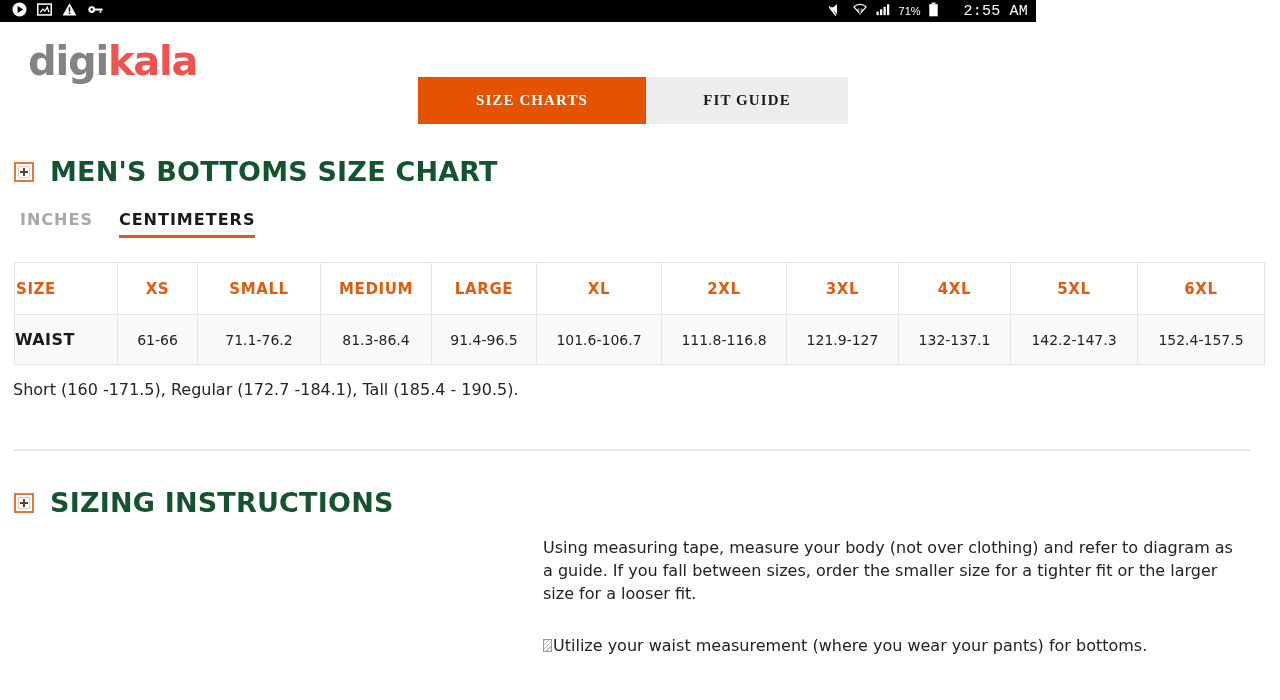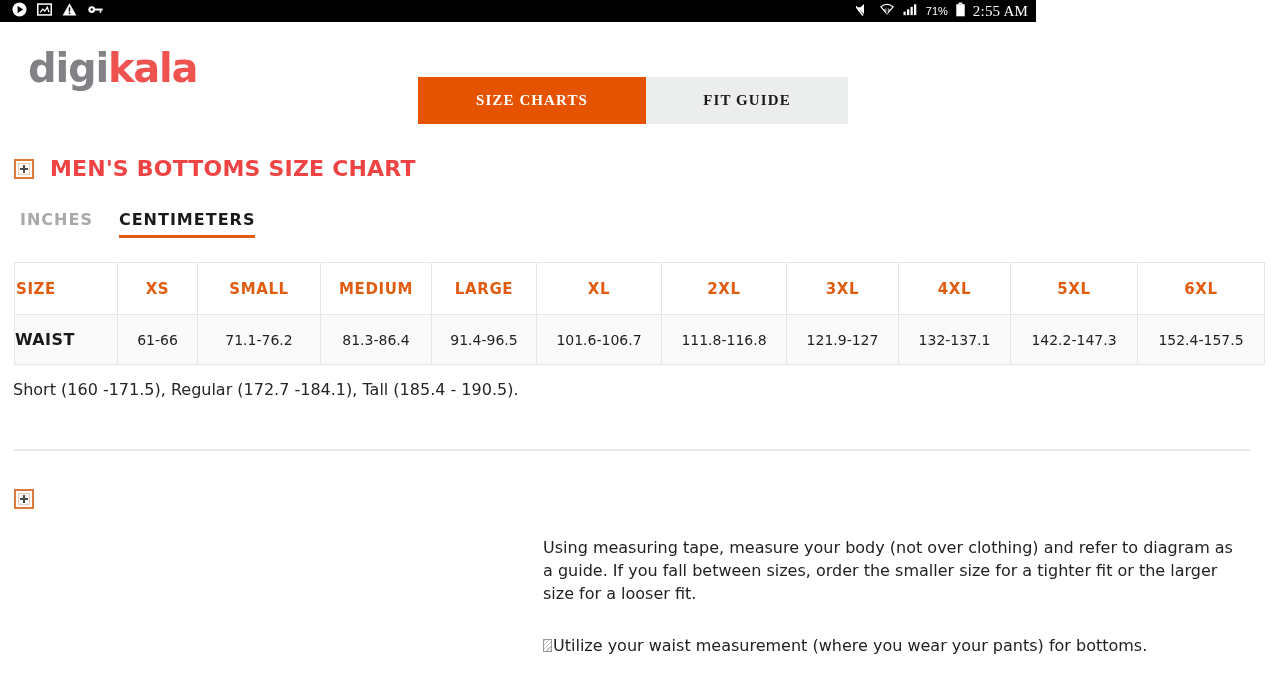--- a/index.html
+++ b/index.html
@@ -30,45 +30,45 @@
   }
   #statusbar .right-icons {
     margin-left: auto;
     display: flex;
     align-items: center;
     gap: 7px;
   }
   .sb-icon { display: block; }
   #sb-clock {
     font-size: 15px;
-    font-family: Liberation Serif, serif;
+    font-family: Liberation Mono, monospace;
     letter-spacing: .2px;
     color: #ffffff;
-    margin-left: 0;
+    margin-left: 18px;
     line-height: 1;
   }
   #sb-battery-text {
     font-size: 11px;
     color: #ffffff;
     line-height: 1;
   }
 
   
   #page {
     position: relative;
     width: 1280px;
     height: 678px;
     background: #ffffff;
   }
 
   
   #logo {
     position: absolute;
     left: 28px;
-    top: 26px;
+    top: 19px;
     font-size: 40px;
     font-weight: bold;
     letter-spacing: -1.2px;
     line-height: 1;
     font-family: "DejaVu Sans", sans-serif;
   }
   #logo .digi { color: #808285; }
   #logo .kala { color: #ef5350; }
 
   
@@ -121,23 +121,23 @@
   .expand-icon .inner::before,
   .expand-icon .inner::after {
     content: "";
     position: absolute;
     background: #4a4a4a;
   }
   .expand-icon .inner::before { left: 1px; right: 1px; top: 4px; height: 2px; }
   .expand-icon .inner::after { top: 1px; bottom: 1px; left: 4px; width: 2px; }
 
   .section-title {
-    font-size: 22px;
-    font-weight: bold;
-    color: #ef4444;
+    font-size: 27px;
+    font-weight: bold;
+    color: #14532d;
     letter-spacing: .2px;
     font-family: "DejaVu Sans", sans-serif;
     line-height: 1;
   }
 
   
   #unit-tabs {
     position: absolute;
     left: 20px;
     top: 188px;
@@ -385,20 +385,21 @@
   </div>
 
   <div id="table-note">Short (160 -171.5), Regular (172.7 -184.1), Tall (185.4 - 190.5).</div>
 
   <div id="divider"></div>
 
   <div class="section-head" id="head-sizing-instructions">
     <span class="expand-icon">
         <span class="inner"></span>
       </span>
+    <span class="section-title">SIZING INSTRUCTIONS</span>
   </div>
 
   <div id="instructions-body">
     <p>Using measuring tape, measure your body (not over clothing) and refer to diagram as a guide. If you fall between sizes, order the smaller size for a tighter fit or the larger size for a looser fit.</p>
     <p><span class="tofu"></span><span>Utilize your waist measurement (where you wear your pants) for bottoms.</span></p>
   </div>
 
 </div>
 
 </body></html>

